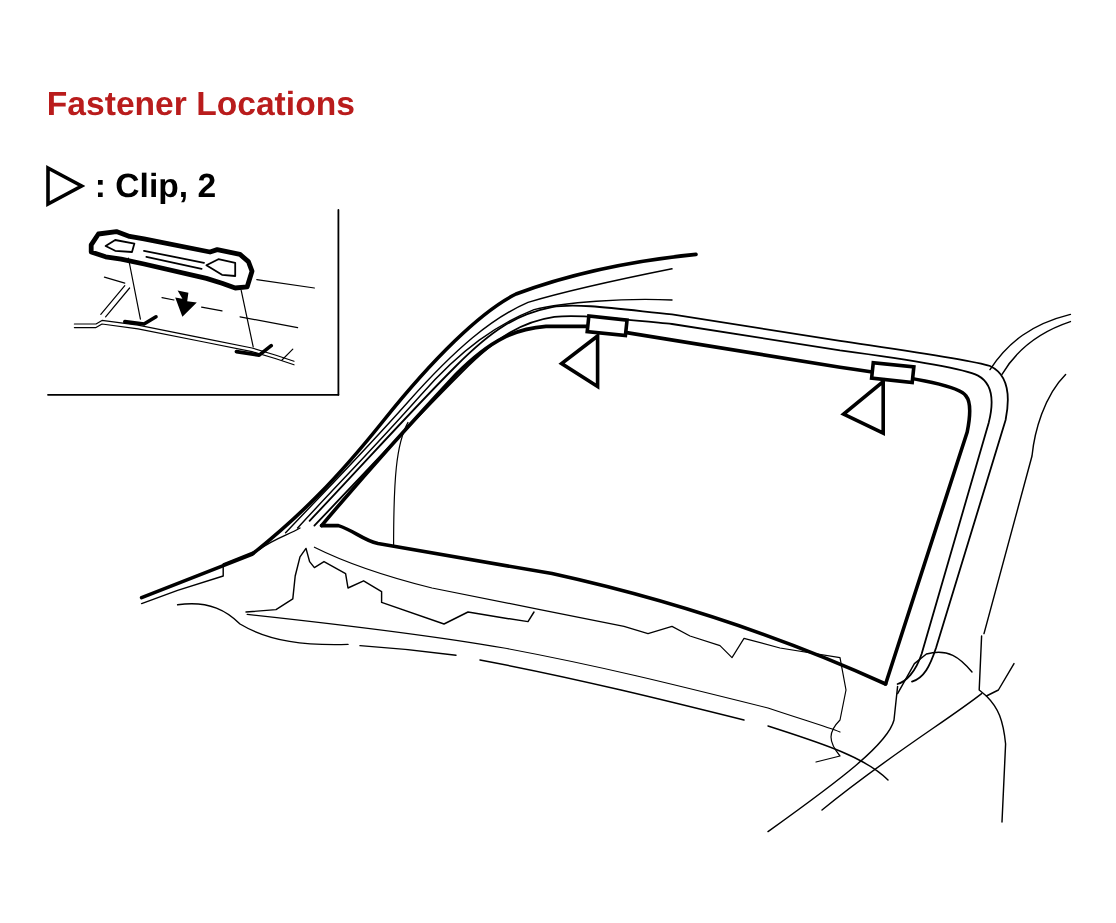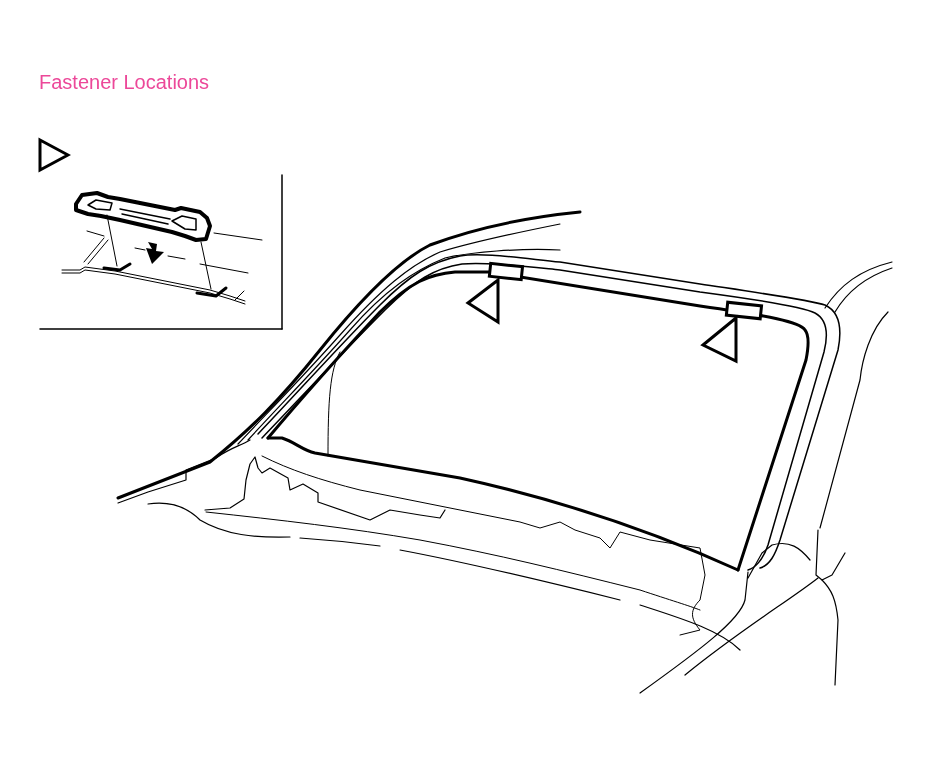--- a/index.html
+++ b/index.html
@@ -1,32 +1,33 @@
 <!DOCTYPE html>
 <html><head>
   <meta charset="utf-8">
   <style>
     html, body { margin: 0; padding: 0; background: #ffffff; }
     body { width: 930px; height: 769px; position: relative; overflow: hidden; font-family: "Liberation Sans", sans-serif; }
-    .title { position: absolute; left: 39px; top: 71px; font-size: 20px; font-weight: normal; color: #ec4899; letter-spacing: 0px; }
+    .title { position: absolute; left: 39px; top: 71px; font-size: 28px; font-weight: bold; color: #b91c1c; letter-spacing: 0px; }
     .legend { position: absolute; left: 37px; top: 137px; display: flex; align-items: center; }
     .legend svg { display: block; }
     .legend-label { font-size: 28px; font-weight: bold; color: #000; margin-left: 8px; }
     .drawing { position: absolute; left: 0; top: 0; }
     .stroke { fill: none; stroke: #000; stroke-linecap: round; stroke-linejoin: round; }
   </style>
 </head>
 <body>
 
 <div class="title">Fastener Locations</div>
 
 <div class="legend">
   <svg width="34" height="36" viewBox="0 0 34 36">
     <polygon points="3,3 31,18 3,33" fill="none" stroke="#000" stroke-width="3" stroke-linejoin="miter"></polygon>
   </svg>
+  <span class="legend-label">: Clip, 2</span>
 </div>
 
 <svg class="drawing" width="930" height="769" viewBox="0 0 930 769">
 
   <g>
     <line class="stroke" x1="282" y1="175" x2="282" y2="329" stroke-width="1.5"></line>
     <line class="stroke" x1="40" y1="329" x2="282" y2="329" stroke-width="1.5"></line>
 
     <path class="stroke" stroke-width="4" d="M76,204 L82,195 L97,193 L108,197 L120,199 L175,210 L181,208 L200,212 L207,218 L210,226 L206,239 L196,240 L185,236 L172,232 L120,220 L101,216 L88,214 L76,210 Z"></path>
     <path class="stroke" stroke-width="1.5" d="M88,205 L96,200 L112,203 L110,210 L96,209 Z"></path>

